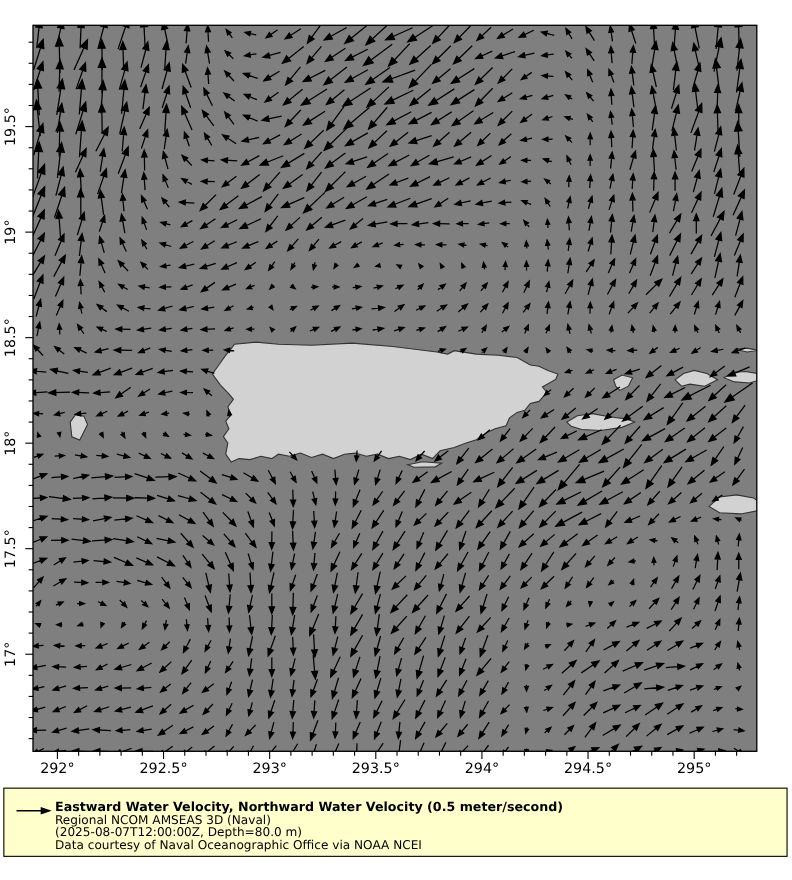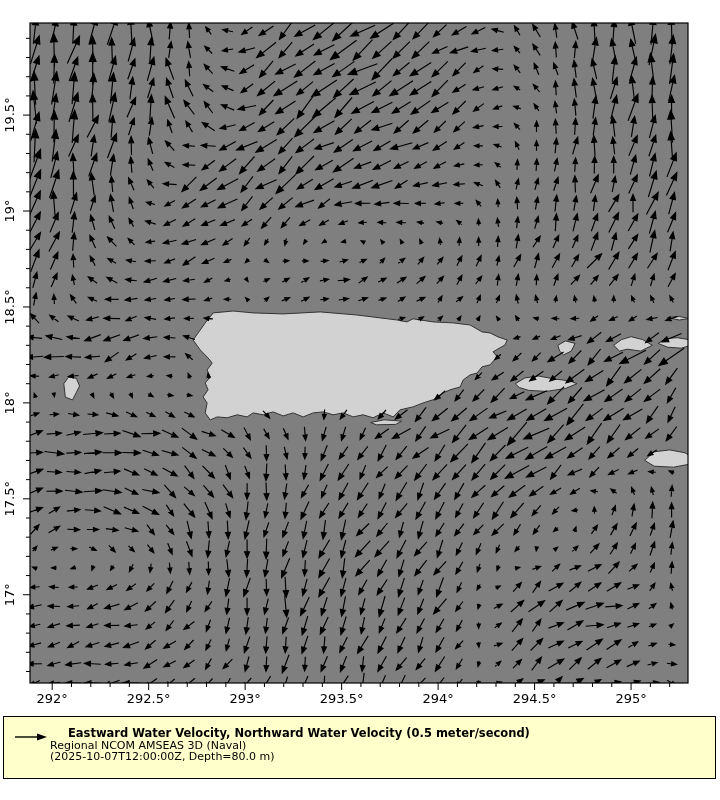--- a/index.html
+++ b/index.html
@@ -7,21 +7,21 @@
     position:relative;width:720px;height:800px;background:#ffffff;
     font-family:"DejaVu Sans","Liberation Sans",sans-serif;overflow:hidden;
   }
   #map-svg{position:absolute;left:0;top:0;}
   .legend{
     position:absolute;left:3px;top:716px;width:713px;height:63px;
     border:1px solid #000;box-sizing:border-box;
   }
   .legend-arrow{position:absolute;left:10px;top:15px;}
   .legend-text{position:absolute;left:46px;top:10px;font-size:11px;line-height:11.5px;color:#000;}
-  .legend-title{font-weight:bold;font-size:11.5px;line-height:12.5px;margin-left:18px;}
+  .legend-title{font-weight:bold;font-size:11.5px;line-height:12.5px;}
 </style>
 </head>
 <body>
 
 <div class="figure">
 
   <svg id="map-svg" width="720" height="712">
       <defs>
         <clipPath id="pc">
           <rect x="30" y="23" width="658" height="660"></rect>
@@ -1245,17 +1245,18 @@
     </svg>
 
   <div class="legend" style="background: rgb(255, 255, 204); border-color: rgb(0, 0, 0);">
     <svg class="legend-arrow" width="34" height="10">
       <line x1="1" y1="5" x2="24" y2="5" stroke="#000" stroke-width="1.4"></line>
       <polygon points="33,5 23,1.6 23,8.4" fill="#000"></polygon>
     </svg>
     <div class="legend-text">
       <div class="legend-title">Eastward Water Velocity, Northward Water Velocity (0.5 meter/second)</div>
       <div>Regional NCOM AMSEAS 3D (Naval)</div>
-      <div>(2025-10-07T12:00:00Z, Depth=80.0 m)</div>
+      <div>(2025-08-07T12:00:00Z, Depth=80.0 m)</div>
+      <div>Data courtesy of Naval Oceanographic Office via NOAA NCEI</div>
     </div>
   </div>
 
 </div>
 
 </body></html>

